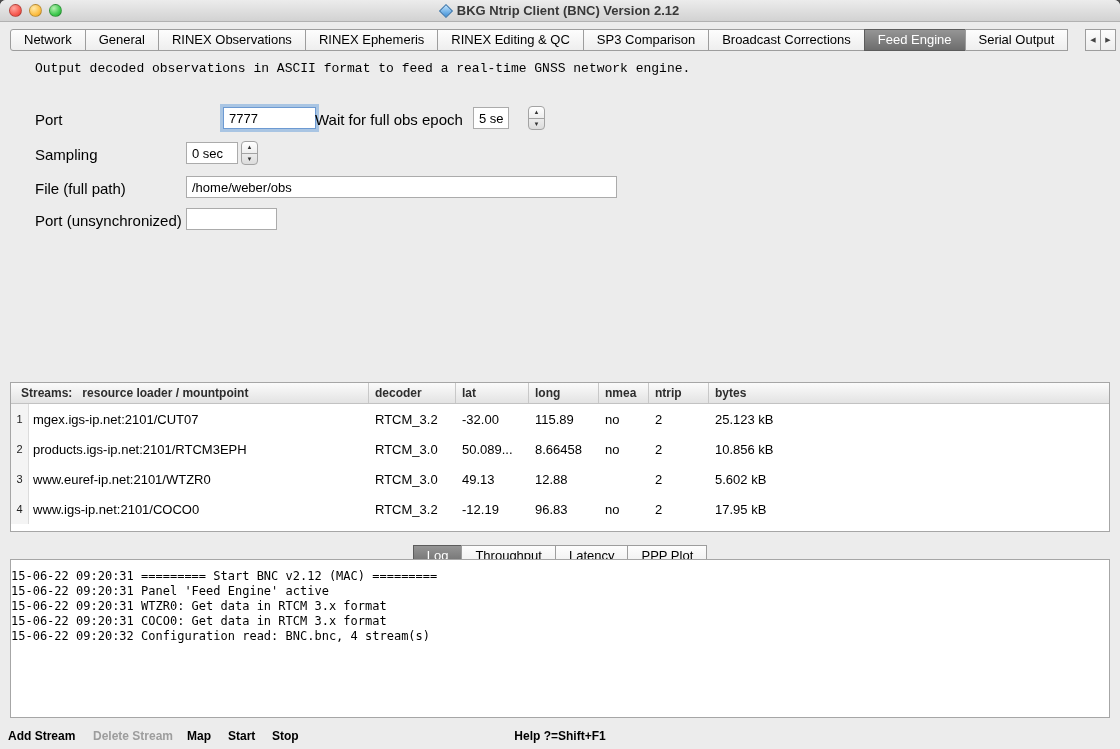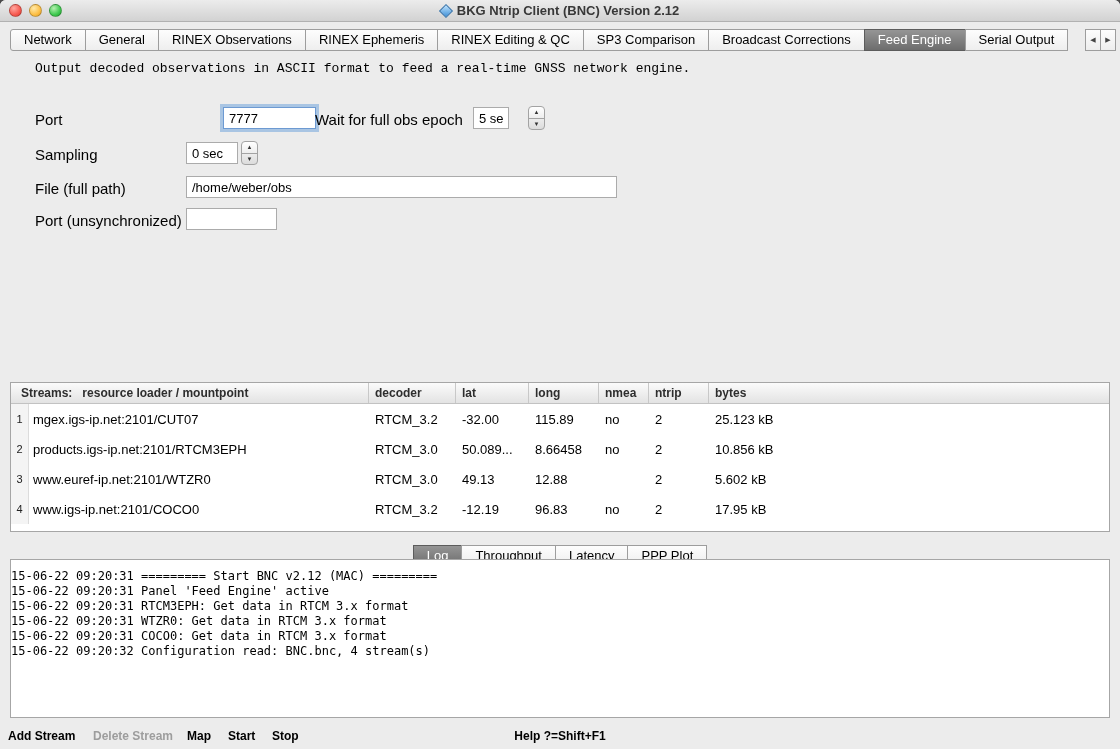--- a/index.html
+++ b/index.html
@@ -269,21 +269,20 @@
   <div class="bottom-tabs">
     <div class="btab active">Log</div>
     <div class="btab">Throughput</div>
     <div class="btab">Latency</div>
     <div class="btab">PPP Plot</div>
   </div>
 
   <div class="logpanel">
     <div class="logline">15-06-22 09:20:31 ========= Start BNC v2.12 (MAC) =========</div>
     <div class="logline">15-06-22 09:20:31 Panel 'Feed Engine' active</div>
-    <div class="logline">15-06-22 09:20:31 RTCM3EPH: Get data in RTCM 3.x format</div>
     <div class="logline">15-06-22 09:20:31 WTZR0: Get data in RTCM 3.x format</div>
     <div class="logline">15-06-22 09:20:31 COCO0: Get data in RTCM 3.x format</div>
     <div class="logline">15-06-22 09:20:32 Configuration read: BNC.bnc, 4 stream(s)</div>
   </div>
 
   <div class="statusbar">
     <button class="sb-btn" style="left:8px;">Add Stream</button>
     <button class="sb-btn disabled" style="left:93px;">Delete Stream</button>
     <button class="sb-btn" style="left:187px;">Map</button>
     <button class="sb-btn" style="left:228px;">Start</button>

